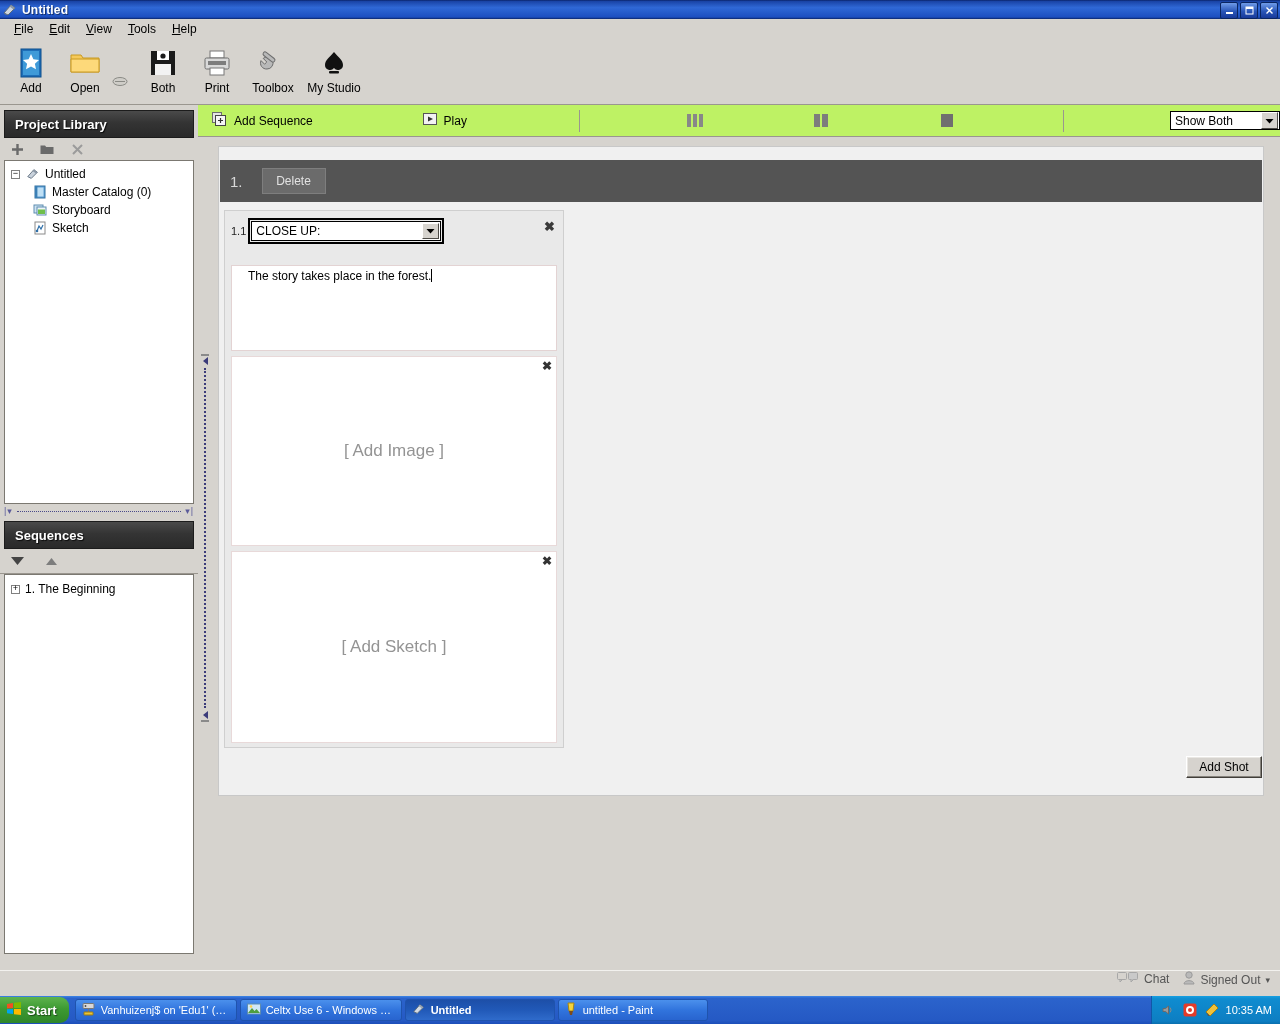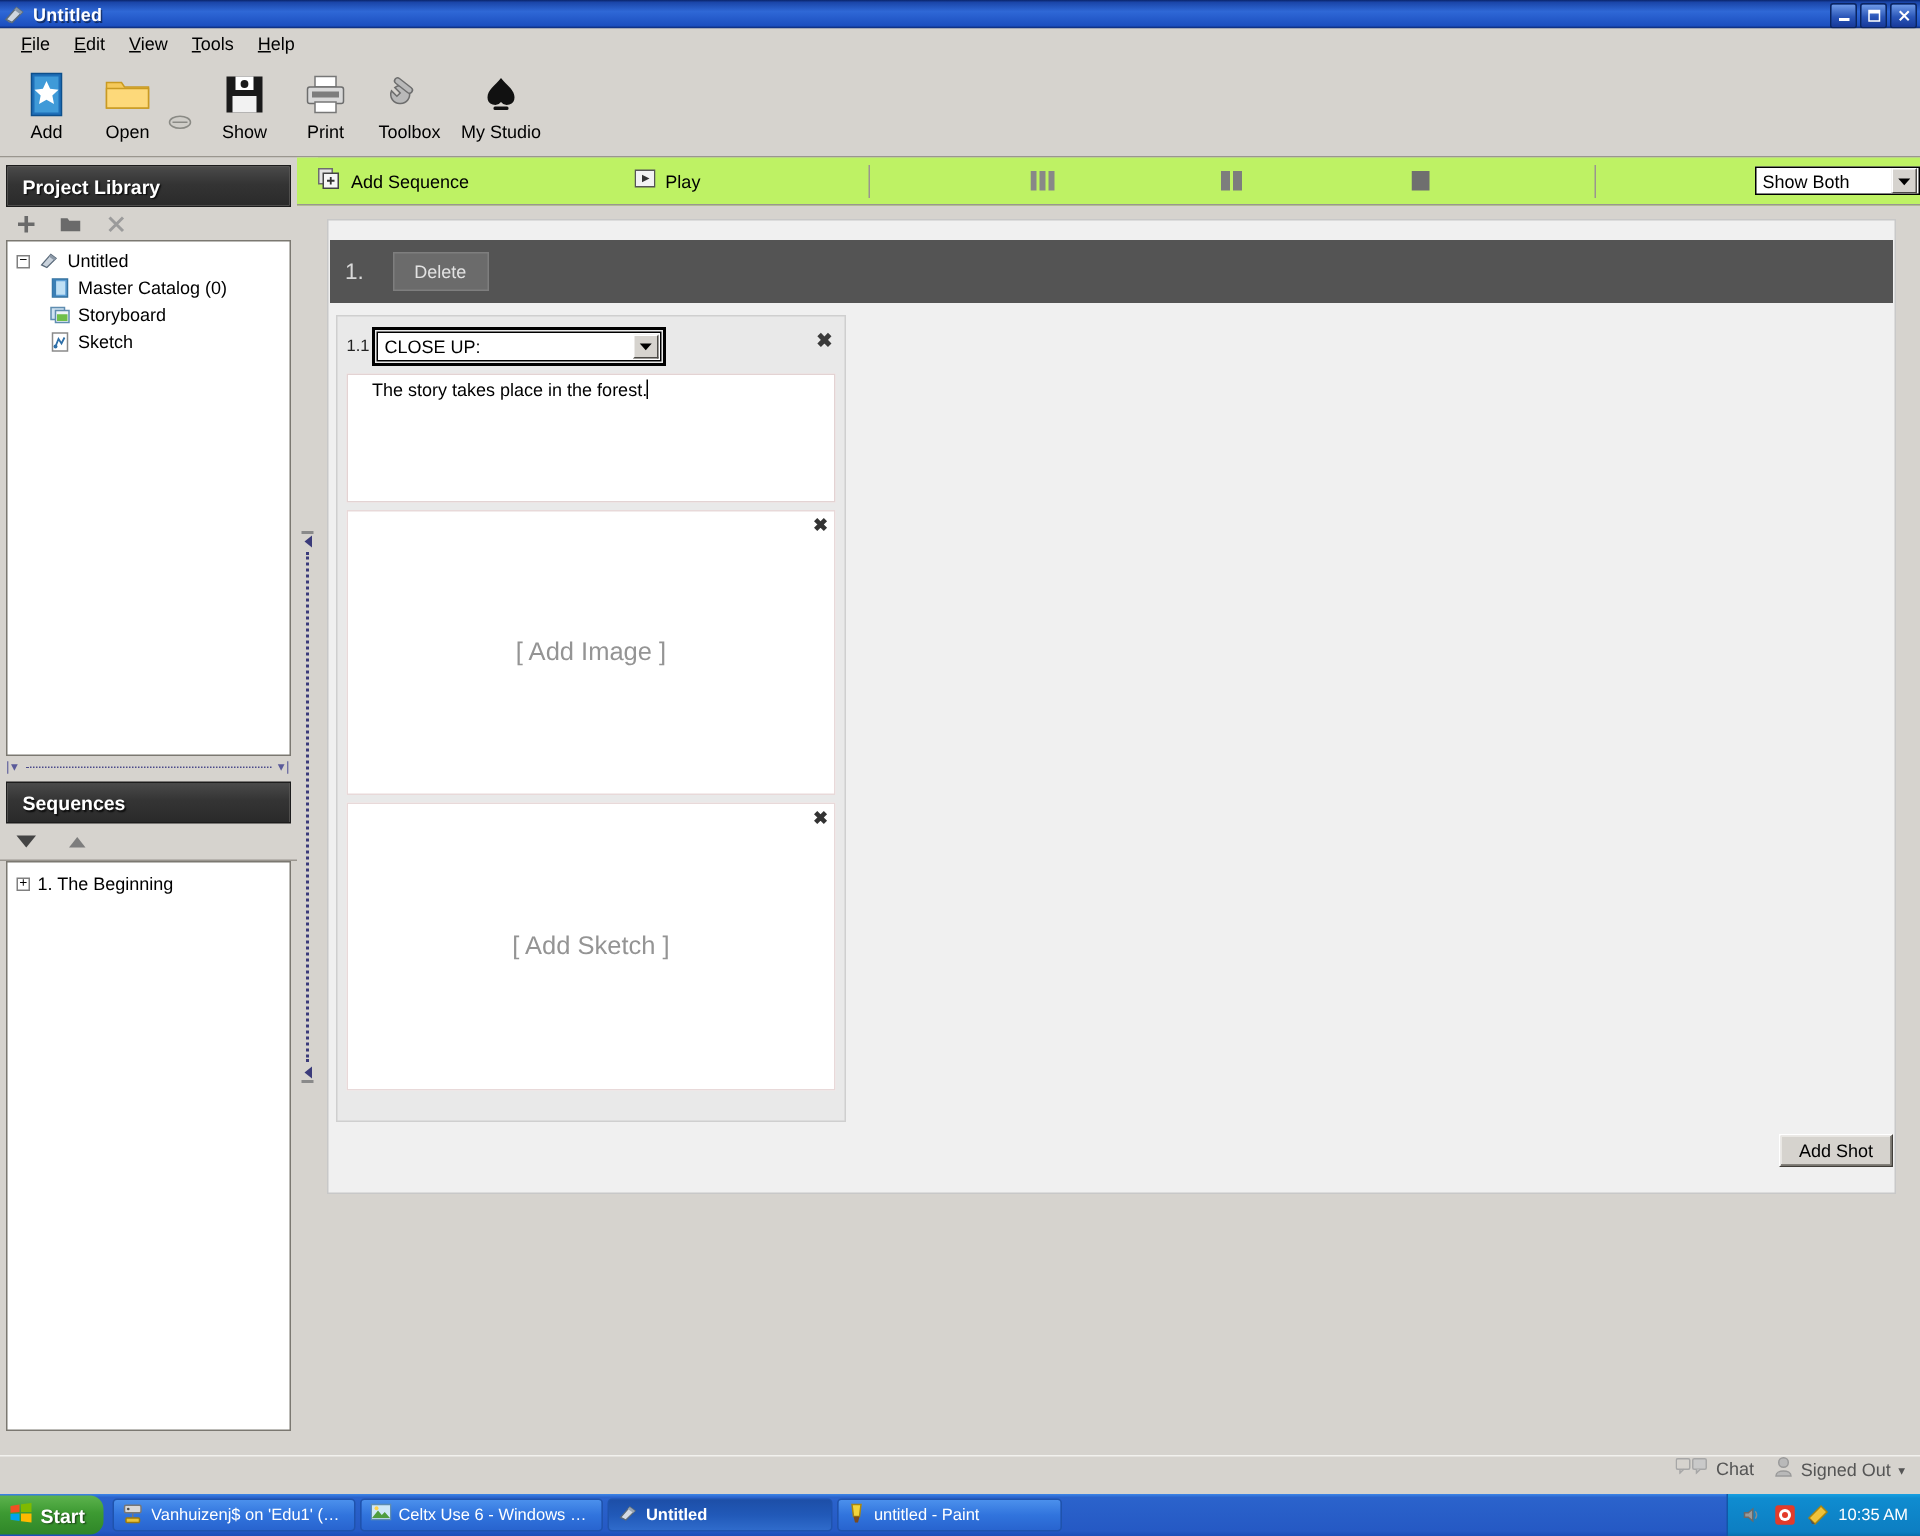--- a/index.html
+++ b/index.html
@@ -204,21 +204,21 @@
     background: #d6d3ce;
     border-top: 1px solid #fff; border-left: 1px solid #fff;
     border-right: 1px solid #4c4a46; border-bottom: 1px solid #4c4a46;
     display: flex; align-items: center; justify-content: center; box-sizing: border-box;
   }
   .card-close {
     position: absolute; right: 2px; top: 3px;
     font-size: 13px; font-weight: bold; color: #3a3a3a; line-height: 1;
   }
   .shot-text {
-    margin-top: 4px; height: 86px; background: #fff;
+    margin-top: 20px; height: 86px; background: #fff;
     border: 1px solid #e3d3d3; box-sizing: border-box;
     padding: 3px 16px; font-size: 12px; position: relative;
   }
   .caret {
     display: inline-block; width: 1px; height: 13px; background: #000;
     vertical-align: -2px; margin-left: 0px;
   }
   .media-box {
     margin-top: 5px; background: #fff; border: 1px solid #e8d9d9;
     box-sizing: border-box; position: relative;
@@ -356,21 +356,21 @@
     </div>
     <div class="tb-btn">
       <div class="tb-ico">
         <svg width="28" height="28" viewBox="0 0 28 28">
           <rect x="2" y="2" width="24" height="24" fill="#1a1a1a"></rect>
           <rect x="8" y="2" width="12" height="9" fill="#fff"></rect>
           <circle cx="14" cy="7" r="2.6" fill="#1a1a1a"></circle>
           <rect x="6" y="15" width="16" height="11" fill="#f2f2f2"></rect>
         </svg>
       </div>
-      <div class="tb-label">Show</div>
+      <div class="tb-label">Both</div>
     </div>
     <div class="tb-btn">
       <div class="tb-ico">
         <svg width="30" height="28" viewBox="0 0 30 28">
           <rect x="8" y="2" width="14" height="7" fill="#fff" stroke="#777"></rect>
           <rect x="3" y="9" width="24" height="11" rx="1.5" fill="#d9d9d9" stroke="#6d6d6d"></rect>
           <rect x="6" y="12" width="18" height="4" fill="#7d7d7d"></rect>
           <rect x="8" y="19" width="14" height="7" fill="#fff" stroke="#777"></rect>
         </svg>
       </div>

